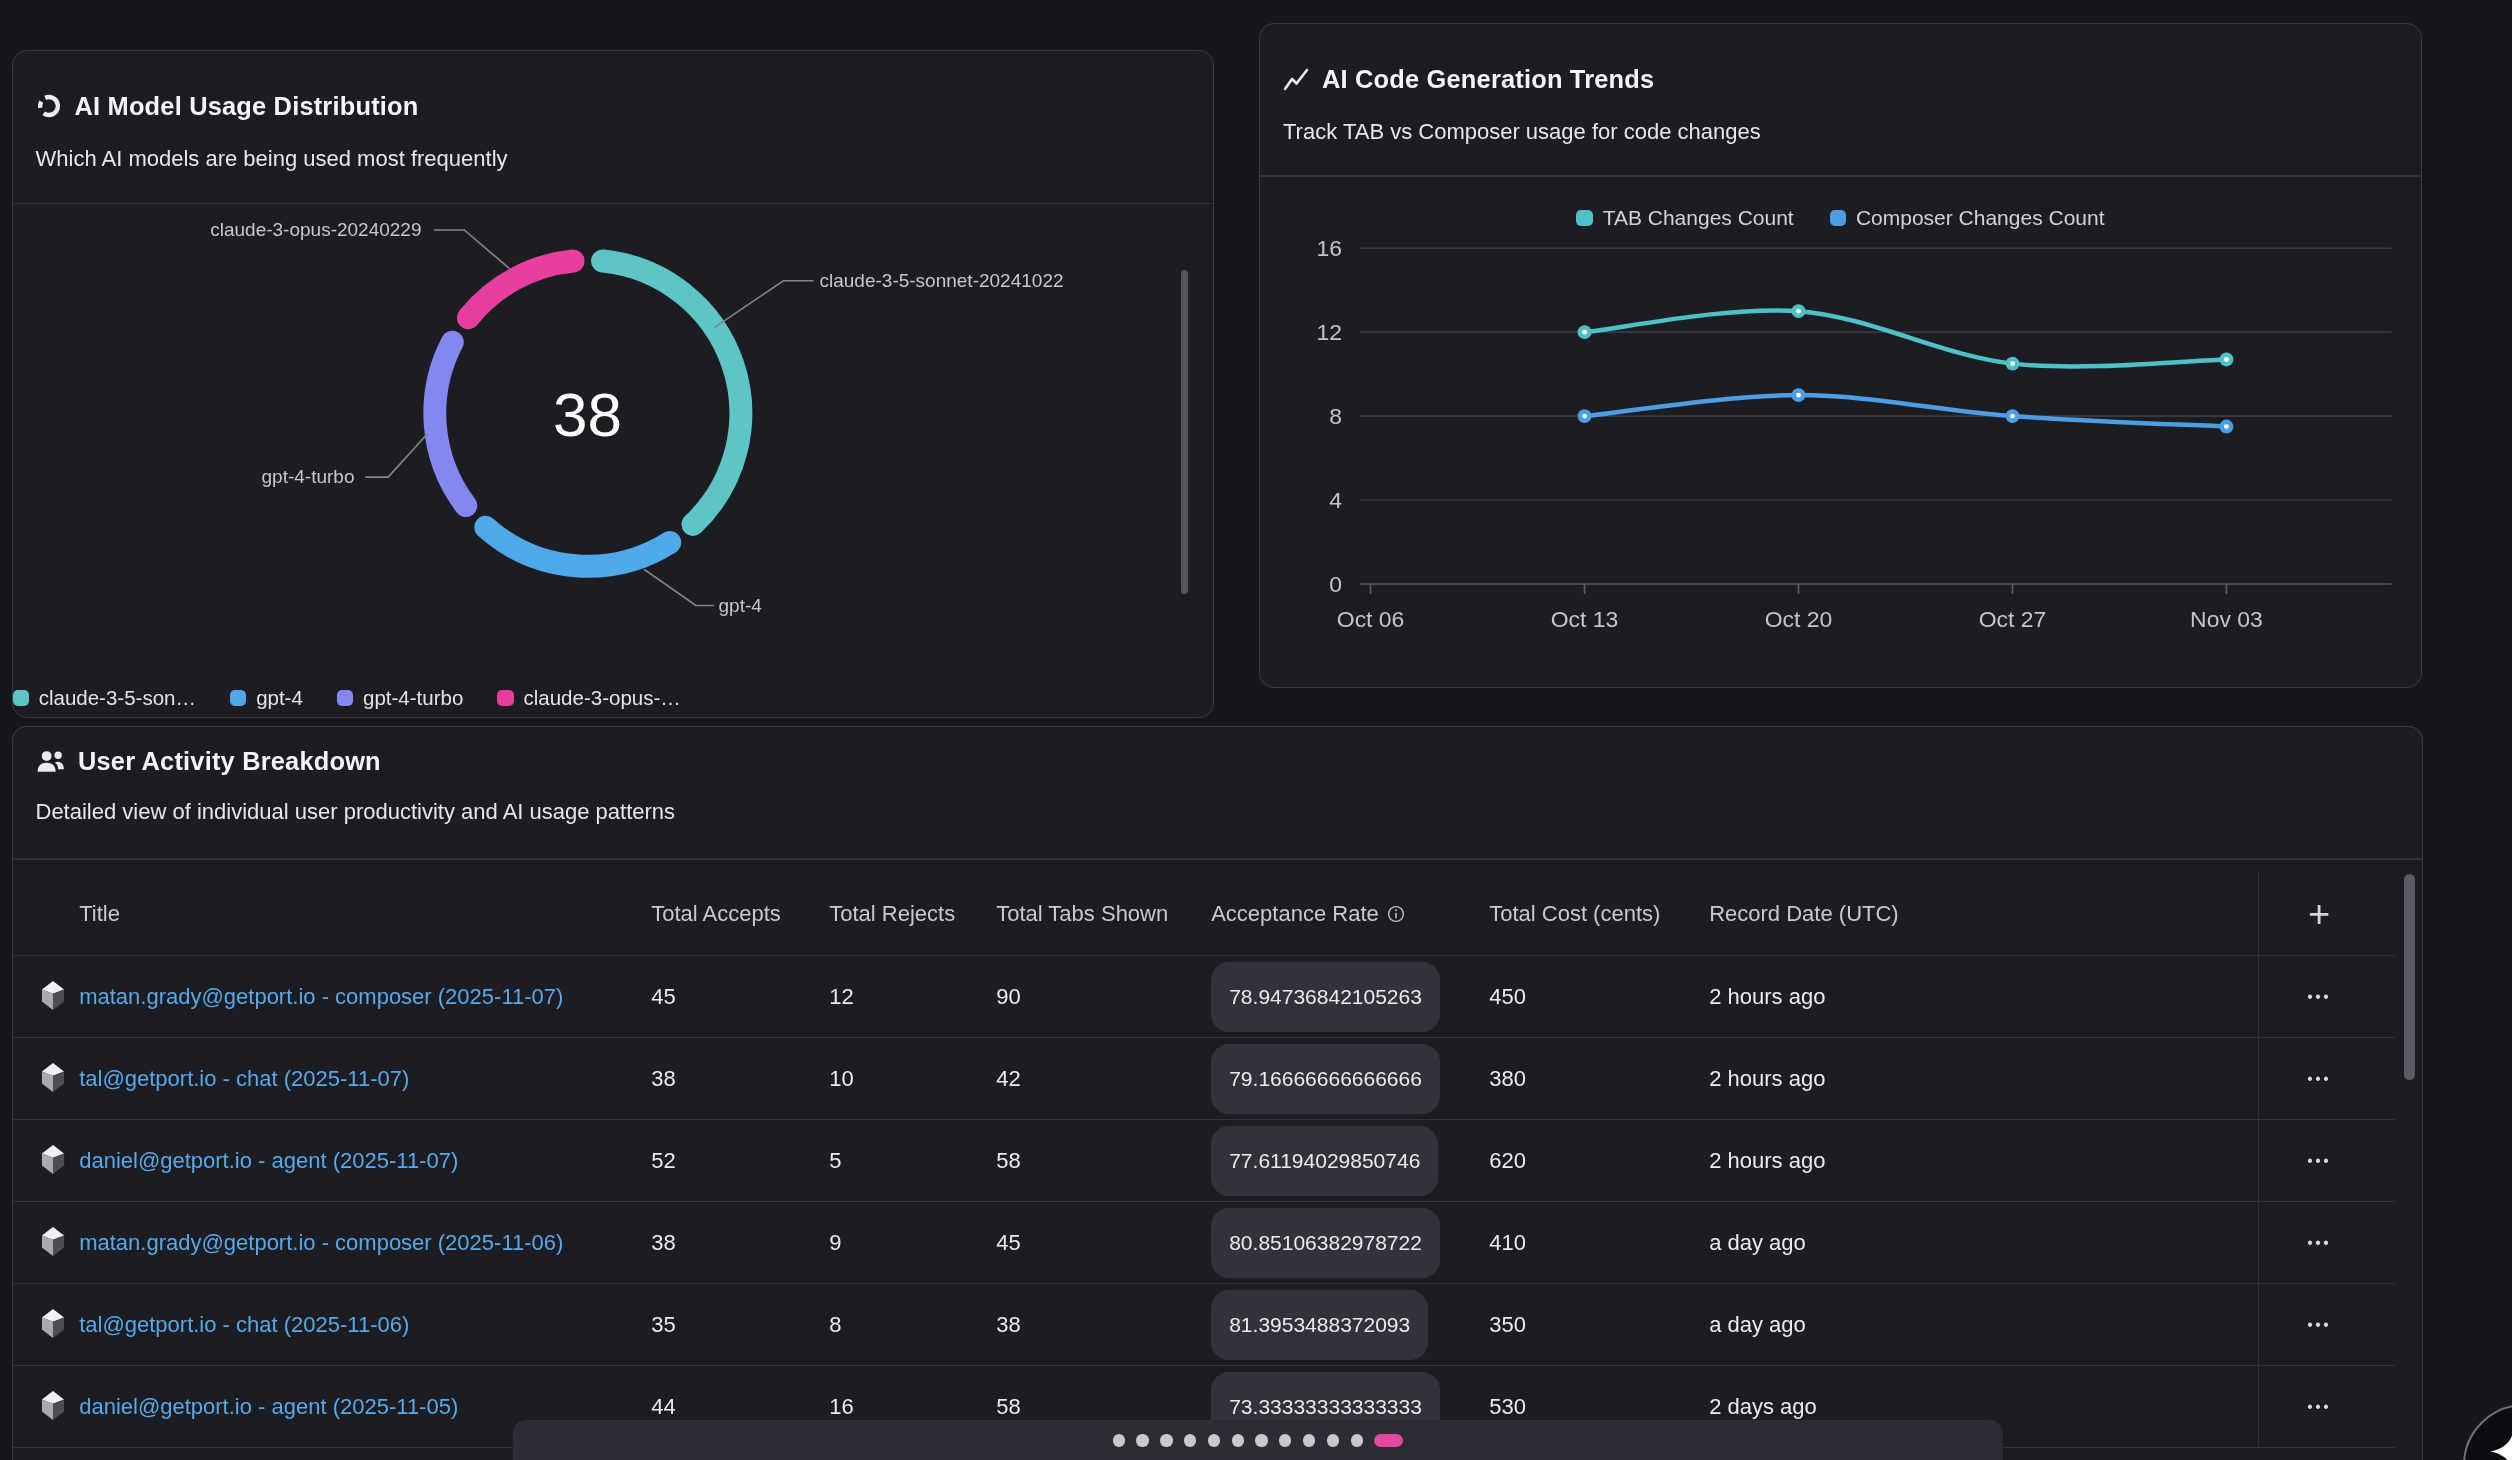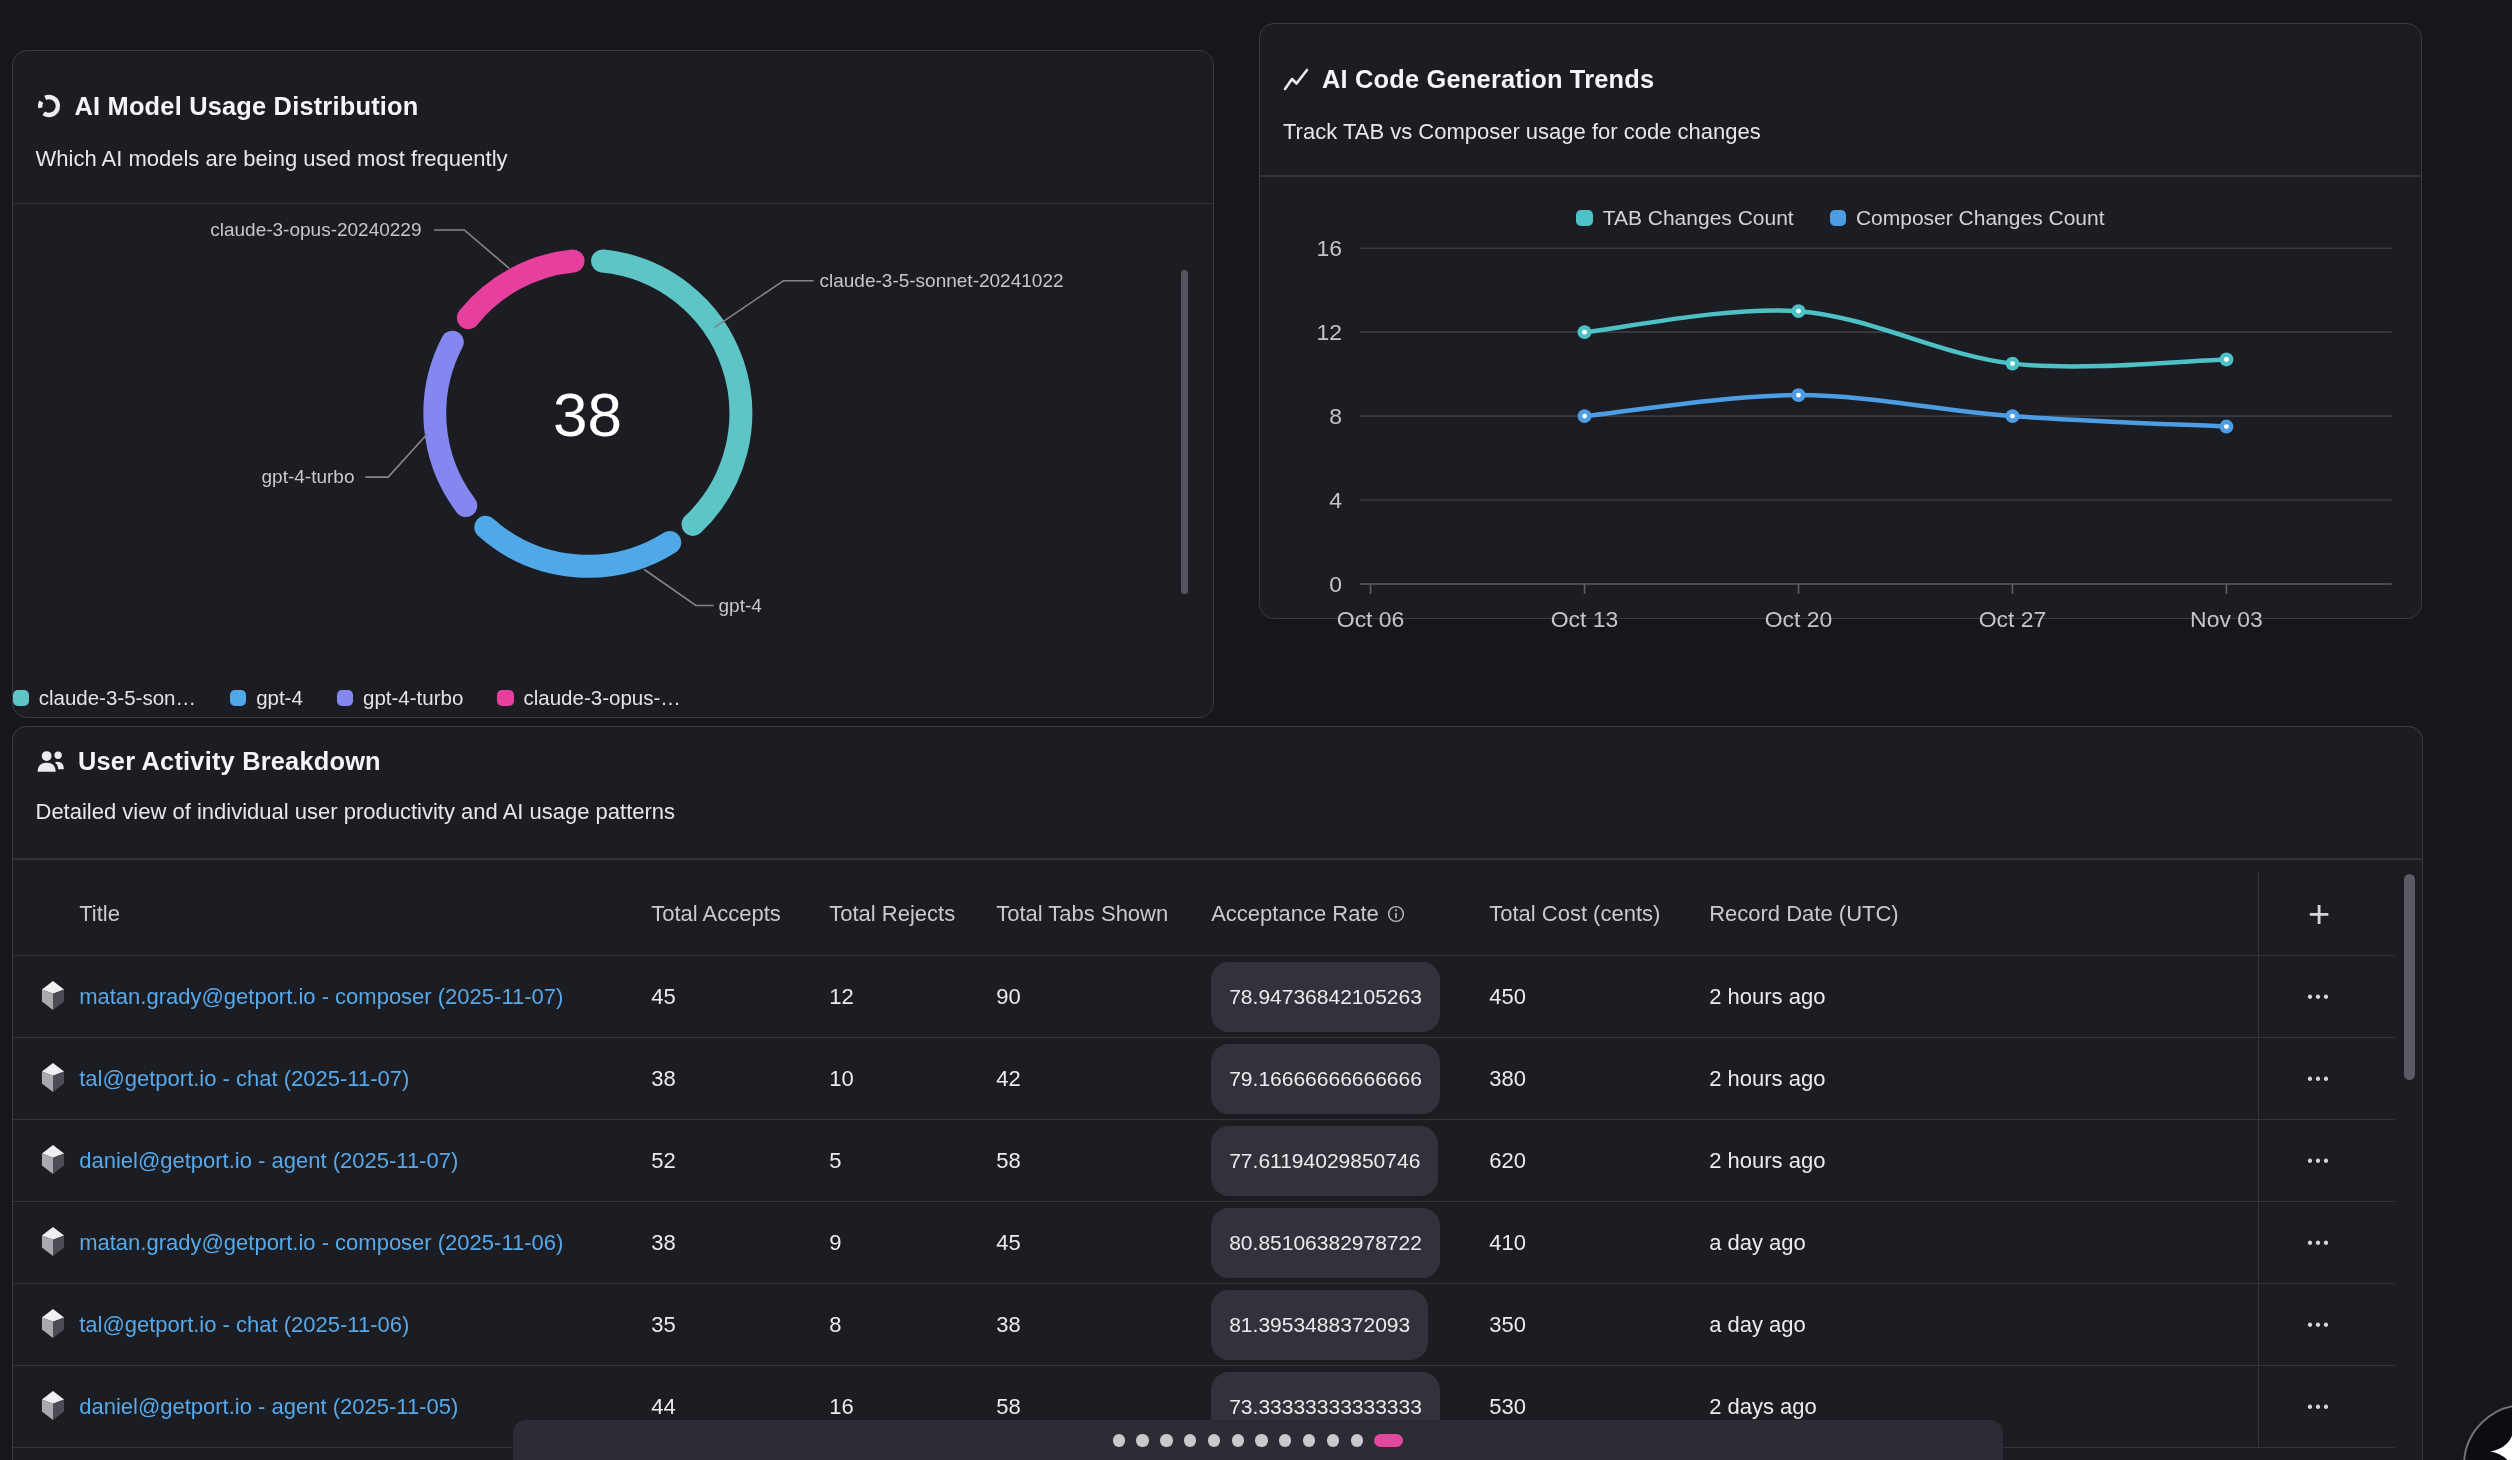--- a/index.html
+++ b/index.html
@@ -20,21 +20,21 @@
                   font-size:62px; color:#ffffff; font-weight:400; }
   .callout { position:absolute; font-size:19px; color:#c6c6cc; white-space:nowrap; }
   .donut-legend { position:absolute; left:0; right:0; top:635px; display:flex; justify-content:flex-start;
                   gap:34px; align-items:center; }
   .legend-item { display:flex; align-items:center; gap:9.8px; cursor:pointer; }
   .legend-chip { width:16.4px; height:16.4px; border-radius:4.9px; flex:none; }
   .legend-label { font-size:20.5px; color:#e3e3e7; }
   .v-scroll-thumb { position:absolute; background:#55555d; border-radius:4.9px; }
 
   
-  #line-card { left:1259px; top:23px; width:1163px; height:596px;text-align:right; }
+  #line-card { left:1259px; top:23px; width:1163px; height:665px;text-align:right; }
   .line-legend { position:absolute; left:0; right:0; top:182px; display:flex; justify-content:center;
                  gap:36px; align-items:center; }
   .line-legend .legend-label { font-size:21px; color:#d2d2d8; }
   #line-svg { position:absolute; left:0; top:206px; }
 
   
   #table-card { left:11.5px; top:726px; width:2411px; height:762px; border-bottom:none; border-bottom-left-radius:0; border-bottom-right-radius:0; }
   #table-card .card-head-row { top:19.7px; }
   #table-card .card-sub { top:72px; }
   #table-card .head-divider { top:131px; }

